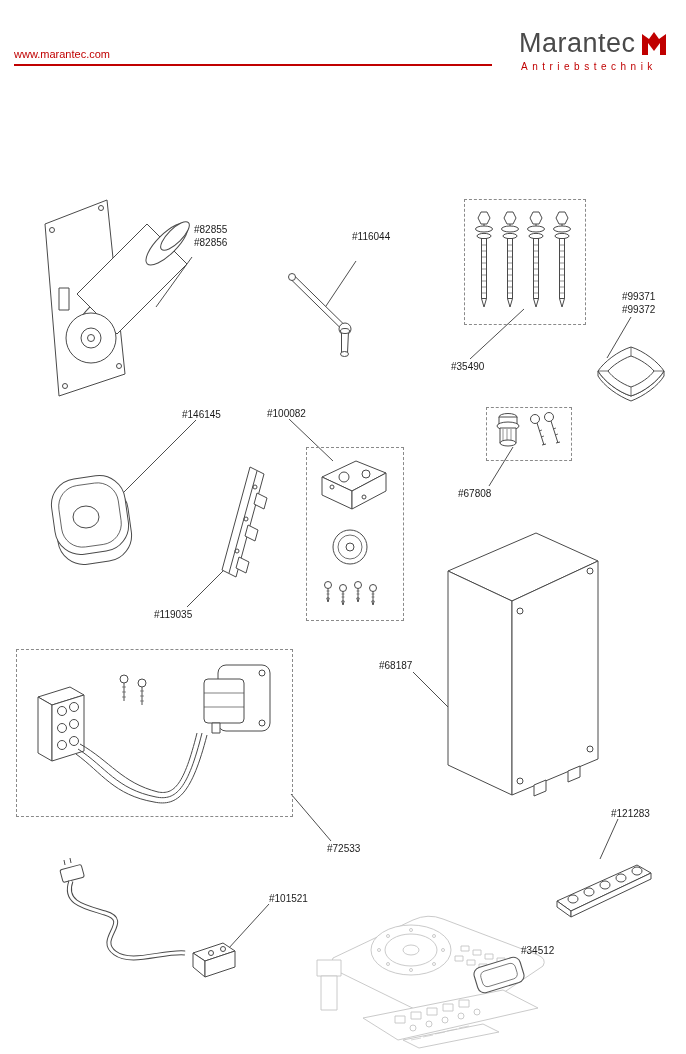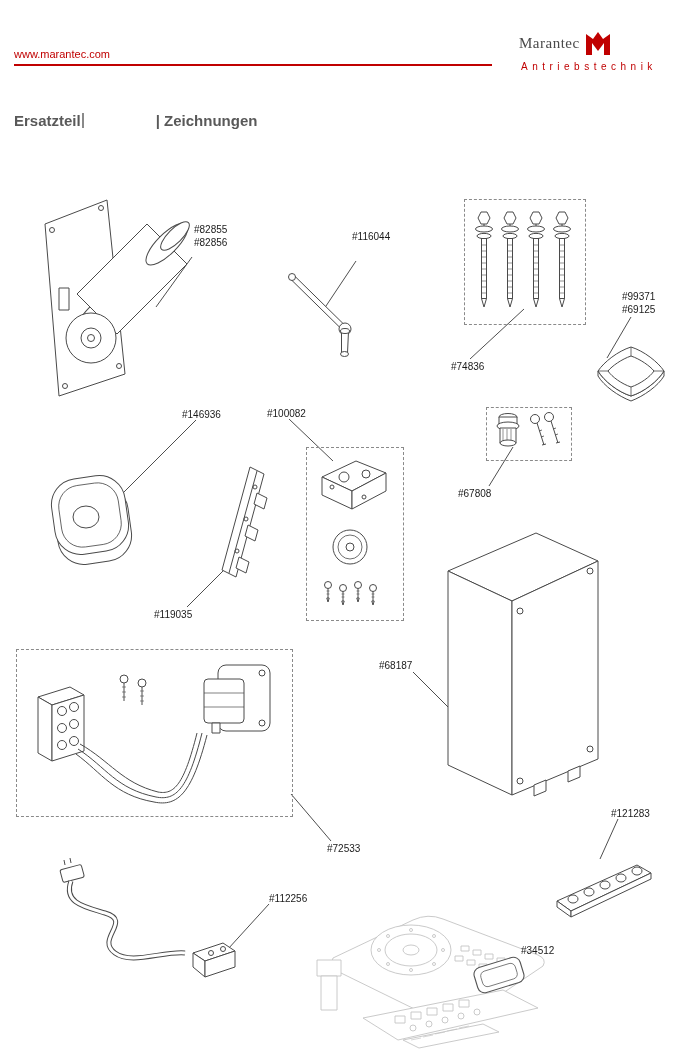--- a/index.html
+++ b/index.html
@@ -4,21 +4,21 @@
 <style>
   html,body{margin:0;padding:0;background:#fff;}
   .page{
     position:relative;width:686px;height:1054px;margin:17px auto;background:#fff;
     font-family:"Liberation Sans",sans-serif;overflow:hidden;padding-left:40px;
   }
   
   .site-url{position:absolute;left:14px;top:31px;font-size:11px;color:#c00000;text-decoration:none;}
   .red-rule{position:absolute;left:14px;top:47px;width:478px;height:2px;background:#c00000;}
   .brand{position:absolute;left:519px;top:13px;display:flex;align-items:flex-start;}
-  .brand-word{font-size:15px;color:#4a4a4a;letter-spacing:0.5px;line-height:26px;font-family:Liberation Serif, serif;}
+  .brand-word{font-size:27px;color:#4a4a4a;letter-spacing:0.5px;line-height:26px;}
   .brand-m{margin-left:4px;width:28px;height:26px;}
   .brand-tagline{position:absolute;left:521px;top:44px;font-size:10px;color:#c00000;letter-spacing:4.5px;}
   
   .page-title{position:absolute;left:14px;top:93px;display:flex;align-items:center;height:20px;
     font-size:15px;font-weight:bold;color:#595959;}
   .title-caret{width:2px;height:15px;background:#8a8a8a;margin-left:1px;}
   .title-gap{width:72px;height:18px;}
   
   .part-label{position:absolute;font-size:10px;line-height:1.25;color:#1a1a1a;white-space:pre-line;text-align:center;}
   
@@ -35,26 +35,20 @@
   <a class="site-url">www.marantec.com</a>
   <div class="red-rule"></div>
   <div class="brand">
     <span class="brand-word">Marantec</span>
     <svg class="brand-m" viewBox="0 0 28 26">
       <path d="M2,25 L2,4 L9,9 L14,2 L19,9 L26,4 L26,25 L20,25 L20,13 L14,21 L8,13 L8,25 Z" fill="#c00000"></path>
     </svg>
   </div>
   <div class="brand-tagline">Antriebstechnik</div>
 
-  <div class="page-title">
-    <span>Ersatzteil</span>
-    <span class="title-caret"></span>
-    <span class="title-gap"></span>
-    <span>| Zeichnungen</span>
-  </div>
 
   <svg class="drawing" style="left:0;top:0" width="686" height="1054" viewBox="0 0 686 1054">
     <g stroke="#3a3a3a" stroke-width="0.9">
       <line x1="192" y1="240" x2="156" y2="290"></line>
       <line x1="356" y1="244" x2="324" y2="292"></line>
       <line x1="470" y1="342" x2="524" y2="292"></line>
       <line x1="631" y1="300" x2="607" y2="341"></line>
       <line x1="196" y1="403" x2="122" y2="477"></line>
       <line x1="289" y1="402" x2="333" y2="444"></line>
       <line x1="187" y1="590" x2="231" y2="546"></line>
@@ -304,27 +298,27 @@
     </g>
     <g stroke="#555" fill="#fff" stroke-width="1.1">
       <rect x="172" y="62" width="48" height="26" rx="7" transform="rotate(-17 196 75)"></rect>
       <rect x="178" y="67" width="36" height="16" rx="5" transform="rotate(-17 196 75)" fill="none" stroke-width="0.7"></rect>
     </g>
   </svg>
 
   <div class="part-label" style="left:194px;top:207px">#82855
 #82856</div>
   <div class="part-label" style="left:352px;top:214px">#116044</div>
-  <div class="part-label" style="left:451px;top:344px">#74836</div>
+  <div class="part-label" style="left:451px;top:344px">#35490</div>
   <div class="part-label" style="left:622px;top:274px">#99371
-#69125</div>
-  <div class="part-label" style="left:182px;top:392px">#146936</div>
+#99372</div>
+  <div class="part-label" style="left:182px;top:392px">#146145</div>
   <div class="part-label" style="left:267px;top:391px">#100082</div>
   <div class="part-label" style="left:154px;top:592px">#119035</div>
   <div class="part-label" style="left:458px;top:471px">#67808</div>
   <div class="part-label" style="left:379px;top:643px">#68187</div>
   <div class="part-label" style="left:327px;top:826px">#72533</div>
-  <div class="part-label" style="left:269px;top:876px">#112256</div>
+  <div class="part-label" style="left:269px;top:876px">#101521</div>
   <div class="part-label" style="left:611px;top:791px">#121283</div>
   <div class="part-label" style="left:521px;top:928px">#34512</div>
 
   <div class="footer-bar"></div>
 </div>
 
 </body></html>

